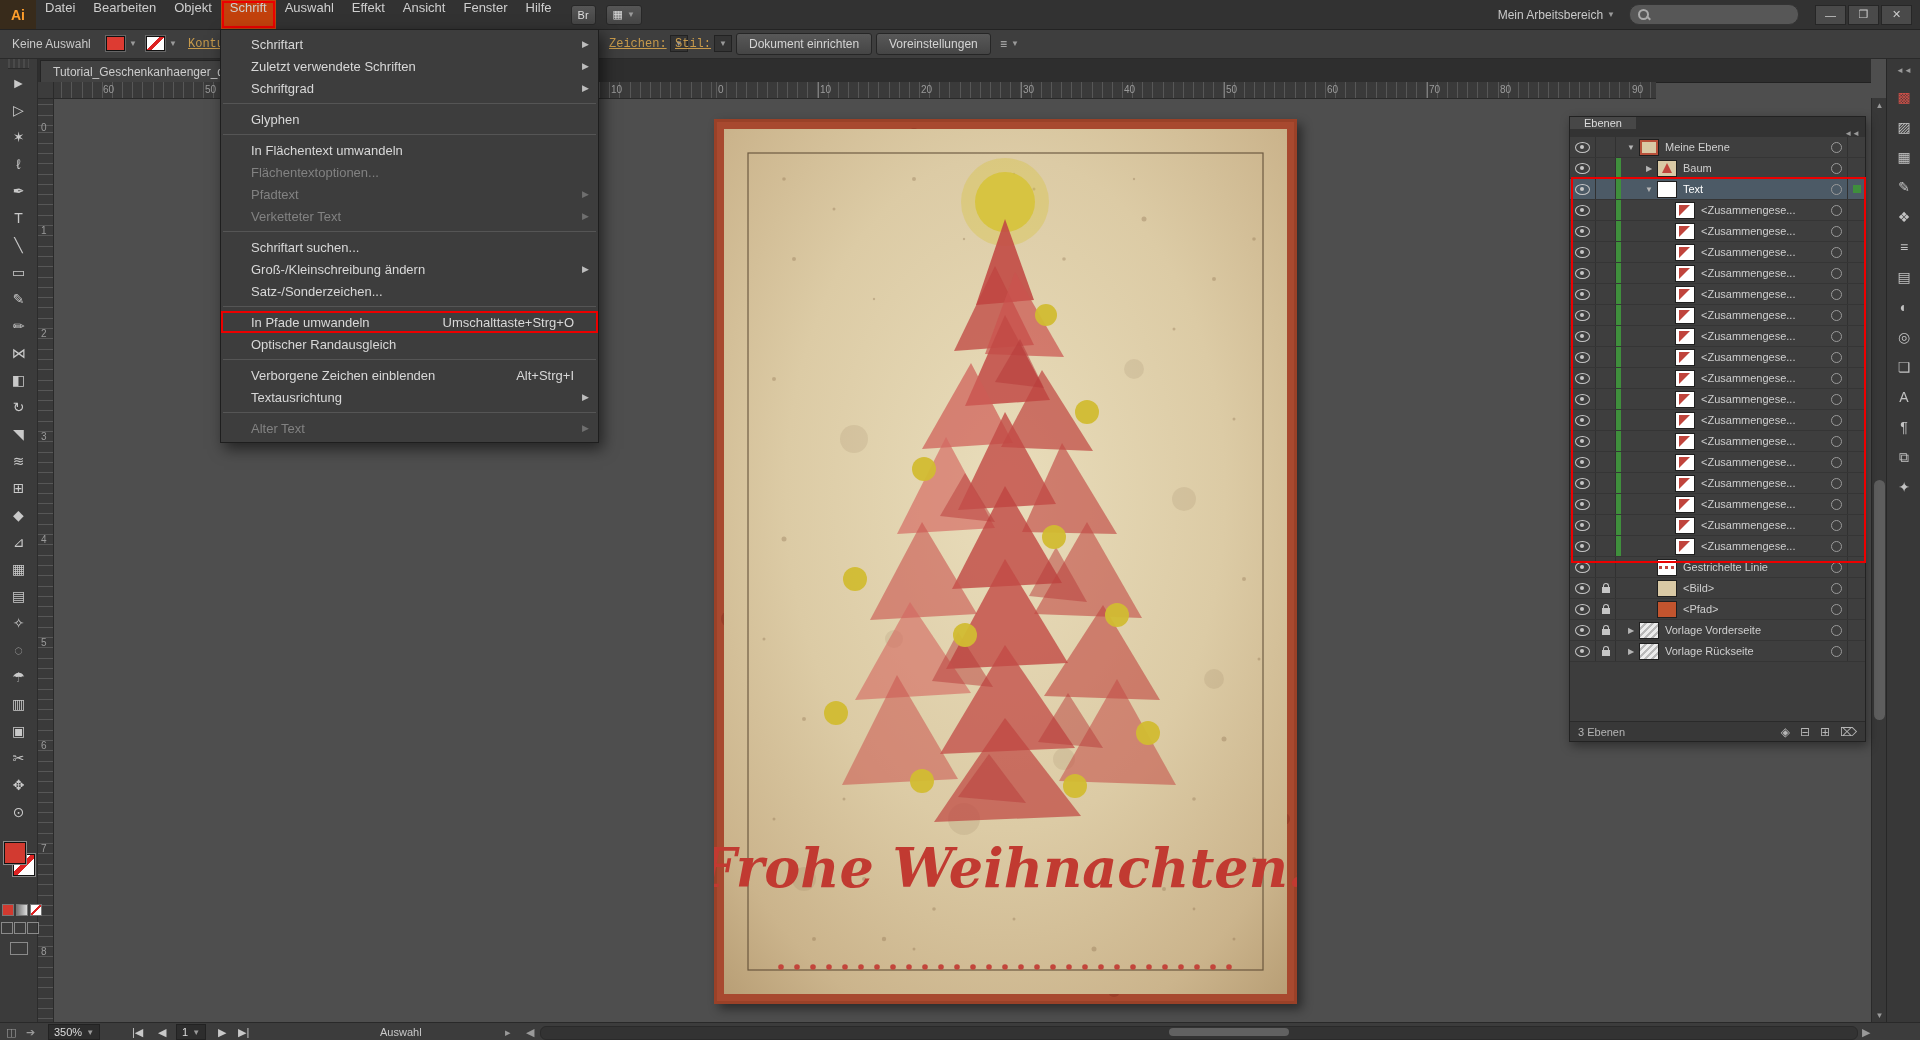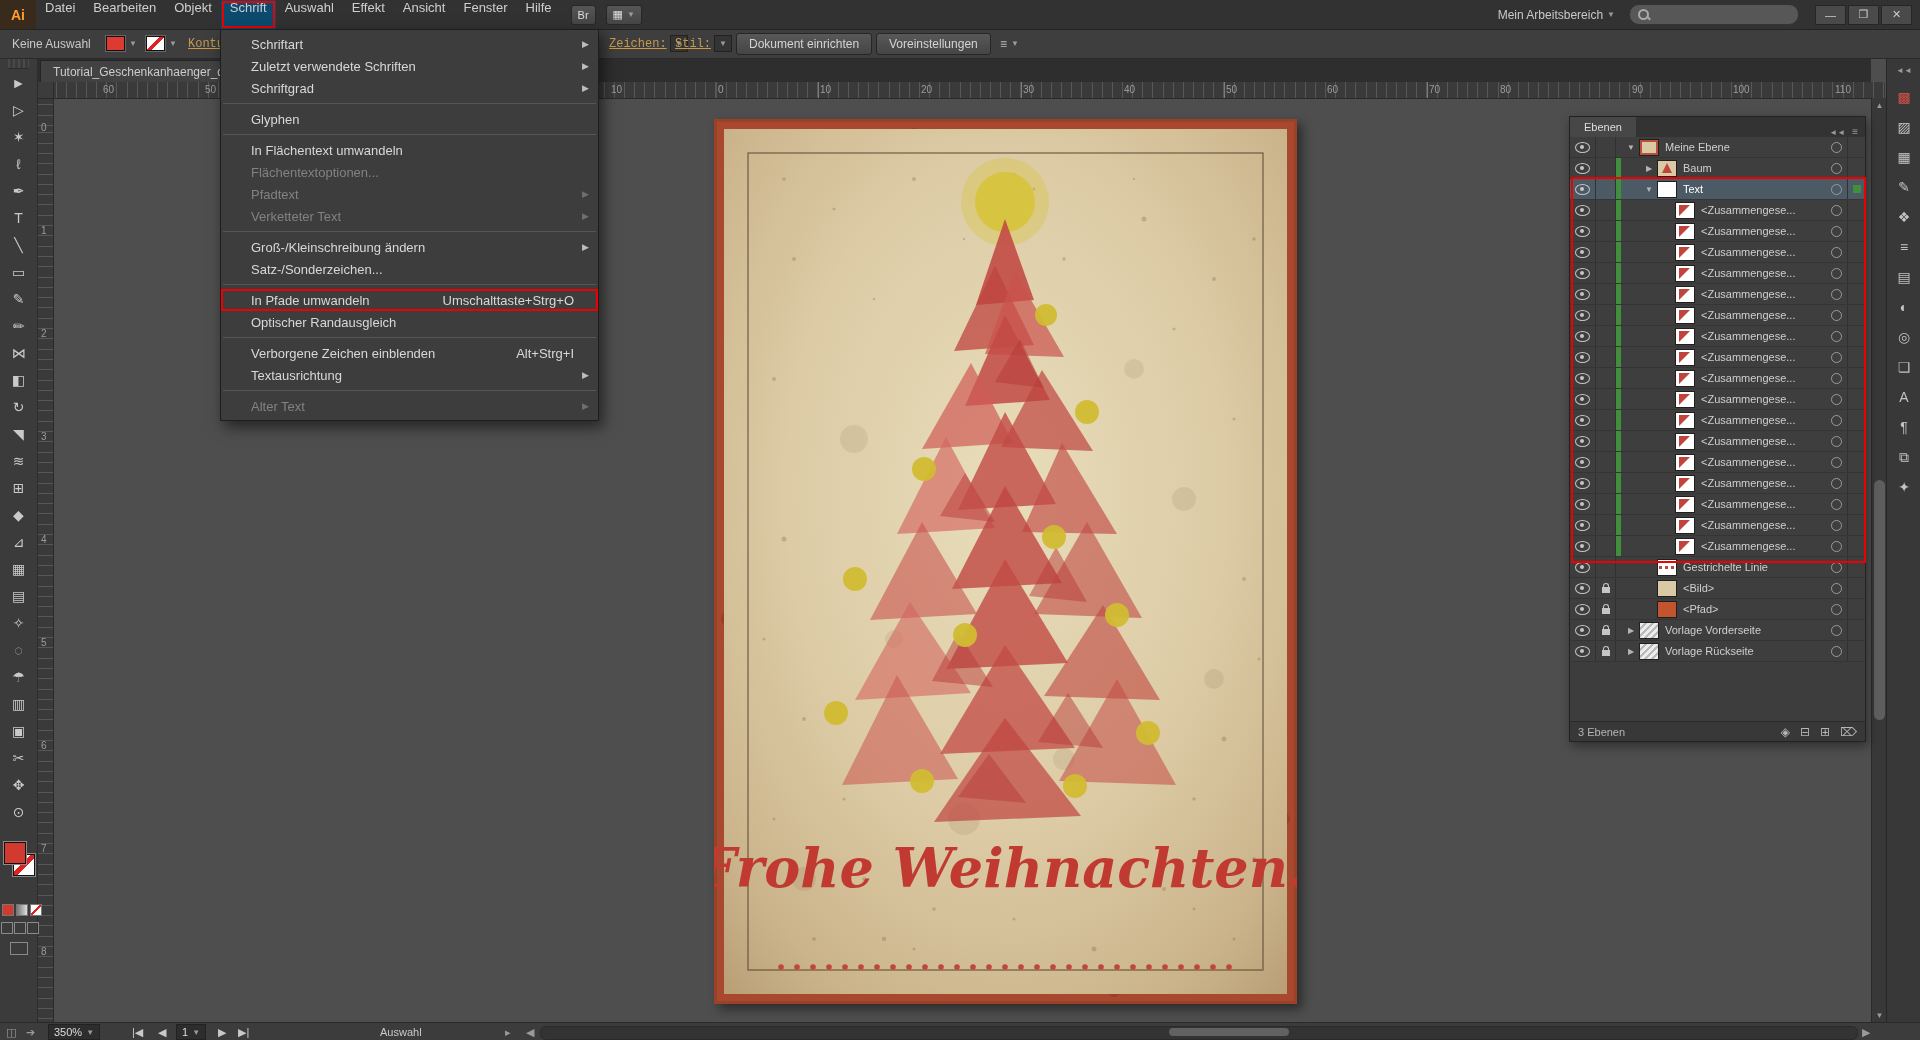--- a/index.html
+++ b/index.html
@@ -1,42 +1,42 @@
 <!DOCTYPE html>
 <html><head>
 <meta charset="utf-8">
 <style>
   html,body{margin:0;padding:0;background:#4e4e4e;font-family:"Liberation Sans","DejaVu Sans",sans-serif;}
   #app{position:relative;width:1920px;height:1040px;overflow:hidden;background:#4e4e4e;-webkit-font-smoothing:antialiased;}
   
   #menubar{position:absolute;left:0;top:0;width:1920px;height:29px;background:#323232;border-bottom:1px solid #232323;display:flex;align-items:stretch;color:#cfcfcf;font-size:13px;z-index:60;}
   #ailogo{width:36px;display:flex;align-items:center;justify-content:center;background:#382b1b;color:#ff9e2c;font-weight:bold;font-size:14px;}
   .mb-item{display:flex;padding:0 9px;cursor:default;}
-  .mb-item.hl{outline:2px solid #ec0000;outline-offset:-3px;background:#0c4a6e;}
+  .mb-item.hl{outline:2px solid #ec0000;outline-offset:-3px;background:#c2410c;}
   .mb-btn{align-self:center;height:18px;display:flex;align-items:center;padding:0 6px;margin-left:10px;background:linear-gradient(#565656,#454545);border:1px solid #282828;border-radius:3px;font-size:11px;color:#ddd;}
   .caret{font-size:8px;color:#9a9a9a;margin-left:4px;}
   #mb-right{margin-left:auto;display:flex;align-items:center;gap:14px;padding-right:8px;}
   #workspace{display:flex;align-items:center;font-size:12px;color:#c9c9c9;}
   #searchbox{display:flex;align-items:center;width:152px;height:19px;background:#575757;border:1px solid #343434;border-radius:10px;padding:0 8px;}
   .mag{width:7px;height:7px;border:2px solid #aaa;border-radius:50%;position:relative;flex:none;}
   .mag::after{content:"";position:absolute;left:6px;top:6px;width:5px;height:2px;background:#aaa;transform:rotate(45deg);}
   #searchbox input{background:transparent;border:none;outline:none;color:#ddd;font-size:11px;width:110px;margin-left:6px;}
   .winbtn{width:29px;height:18px;display:flex;align-items:center;justify-content:center;background:#4a4a4a;border:1px solid #262626;color:#ccc;font-size:11px;margin-left:2px;}
   
   #controlbar{position:absolute;left:0;top:29px;width:1920px;height:29px;background:#3e3e3e;border-bottom:1px solid #2a2a2a;color:#c9c9c9;font-size:12px;z-index:20;}
   .cb{position:absolute;top:0;height:29px;display:flex;align-items:center;}
   .swatch-fill{width:17px;height:13px;background:#dd3b32;border:1px solid #111;box-shadow:0 0 0 1px #666;}
   .swatch-stroke{width:17px;height:13px;border:1px solid #111;box-shadow:0 0 0 1px #666;background:linear-gradient(135deg,#fff 42%,#d22 42%,#d22 58%,#fff 58%);}
   .cb-link{text-decoration:underline;color:#c79a4b;font-family:Liberation Mono, monospace;}
   .mini-dd{width:16px;height:15px;background:#343434;border:1px solid #222;display:flex;align-items:center;justify-content:center;margin-left:3px;}
   .cb-btn{height:20px;display:flex;align-items:center;padding:0 12px;background:linear-gradient(#585858,#454545);border:1px solid #262626;border-radius:3px;color:#d4d4d4;font-size:12px;}
   
   #tabrow{position:absolute;left:37px;top:58px;width:1834px;height:24px;background:#2e2e2e;border-bottom:1px solid #222;}
   #doctab{position:absolute;left:3px;top:2px;height:22px;background:#424242;border:1px solid #242424;border-bottom:none;display:flex;align-items:center;padding:0 12px;color:#cccccc;font-size:12px;max-width:260px;white-space:nowrap;}
-  #ruler-h{position:absolute;left:37px;top:82px;width:1848px;height:16px;background-color:#3a3a3a;border-bottom:1px solid #2a2a2a;background-image:repeating-linear-gradient(90deg,#575757 0 1px,transparent 1px 10.15px),repeating-linear-gradient(90deg,#7d7d7d 0 1px,transparent 1px 101.5px);background-position:679px 0,679px 0;overflow:hidden;z-index:5;}
+  #ruler-h{position:absolute;left:37px;top:82px;width:1619px;height:16px;background-color:#3a3a3a;border-bottom:1px solid #2a2a2a;background-image:repeating-linear-gradient(90deg,#575757 0 1px,transparent 1px 10.15px),repeating-linear-gradient(90deg,#7d7d7d 0 1px,transparent 1px 101.5px);background-position:679px 0,679px 0;overflow:hidden;z-index:5;}
   #ruler-v{position:absolute;left:37px;top:98px;width:16px;height:924px;background-color:#3a3a3a;border-right:1px solid #2a2a2a;background-image:repeating-linear-gradient(0deg,#575757 0 1px,transparent 1px 10.3px),repeating-linear-gradient(0deg,#7d7d7d 0 1px,transparent 1px 103px);background-position:0 28px,0 28px;overflow:hidden;z-index:5;}
   #ruler-corner{position:absolute;left:37px;top:82px;width:16px;height:16px;background:#3c3c3c;border-right:1px solid #2a2a2a;border-bottom:1px solid #2a2a2a;z-index:6;}
   .rn{position:absolute;top:2px;font-size:10px;color:#9b9b9b;}
   .rnv{position:absolute;left:4px;font-size:10px;color:#9b9b9b;}
   
   #toolbar{position:absolute;left:0;top:58px;width:37px;height:964px;background:#3b3b3b;border-right:1px solid #2c2c2c;z-index:10;}
   #toolgrip{height:10px;border-bottom:1px solid #2c2c2c;background:repeating-linear-gradient(90deg,#4a4a4a 0 2px,transparent 2px 5px);margin:0 8px;}
   .tool{width:37px;height:27px;display:flex;align-items:center;justify-content:center;}
   .tg{font-size:14px;color:#c9c9c9;line-height:1;}
   #fsblock{position:absolute;left:0;top:782px;width:37px;height:60px;}
@@ -56,21 +56,21 @@
   #statusbar{position:absolute;left:0;top:1022px;width:1920px;height:18px;background:#3c3c3c;border-top:1px solid #292929;color:#c9c9c9;font-size:11px;z-index:30;}
   .sb{position:absolute;top:0;height:18px;display:flex;align-items:center;}
   .sb-box{background:#2d2d2d;border:1px solid #222;height:14px;display:flex;align-items:center;padding:0 5px;color:#ddd;}
   #hscroll-track{position:absolute;left:540px;top:3px;width:1316px;height:12px;background:#333;border:1px solid #2a2a2a;border-radius:6px;}
   #hscroll-thumb{position:absolute;left:628px;top:1px;width:120px;height:8px;background:#616161;border-radius:4px;}
   
   #dock{position:absolute;left:1886px;top:58px;width:34px;height:964px;background:#383838;border-left:1px solid #272727;z-index:9;}
   .dicon{width:34px;height:30px;display:flex;align-items:center;justify-content:center;color:#c2c2c2;font-size:14px;}
   
   #layers{position:absolute;left:1569px;top:116px;width:297px;height:626px;background:#3d3d3d;border:1px solid #222;box-shadow:2px 4px 10px rgba(0,0,0,.4);z-index:25;box-sizing:border-box;}
-  #ptabs{height:20px;background:#333;display:flex;align-items:flex-end;}
+  #ptabs{height:20px;background:#333;display:flex;align-items:flex-start;flex-direction:column;}
   #ptab{height:20px;background:#474747;color:#ddd;font-size:11px;display:flex;align-items:center;padding:0 14px;}
   .phicon{margin-left:auto;color:#9a9a9a;font-size:8px;padding:0 5px;}
   .phicon2{color:#9a9a9a;font-size:10px;padding:0 7px 0 2px;}
   #lrows{position:absolute;left:0;top:20px;right:0;bottom:20px;overflow:hidden;background:#3d3d3d;}
   .lr{display:flex;align-items:center;height:20px;border-bottom:1px solid #353535;background:#3e3e3e;}
   .c-eye{width:25px;height:100%;border-right:1px solid #313131;display:flex;align-items:center;justify-content:center;flex:none;}
   .c-lock{width:19px;height:100%;border-right:1px solid #313131;display:flex;align-items:center;justify-content:center;flex:none;}
   .gbar{width:5px;height:100%;flex:none;}
   .lr.g .gbar{background:#3f8f3c;}
   .sp2{width:2px;flex:none;}.sp20{width:20px;flex:none;}.sp54{width:54px;flex:none;}
@@ -980,20 +980,23 @@
     <div class="mi dis">
         <span>Pfadtext</span>
         <span class="arr">▶</span>
       </div>
     <div class="mi dis">
         <span>Verketteter Text</span>
         <span class="arr">▶</span>
       </div>
     <div class="msep"></div>
     <div class="mi">
+        <span>Schriftart suchen...</span>
+      </div>
+    <div class="mi">
         <span>Groß-/Kleinschreibung ändern</span>
         <span class="arr">▶</span>
       </div>
     <div class="mi">
         <span>Satz-/Sonderzeichen...</span>
       </div>
     <div class="msep"></div>
     <div class="mi hl">
         <span>In Pfade umwandeln</span>
         <span class="sc">Umschalttaste+Strg+O</span>

